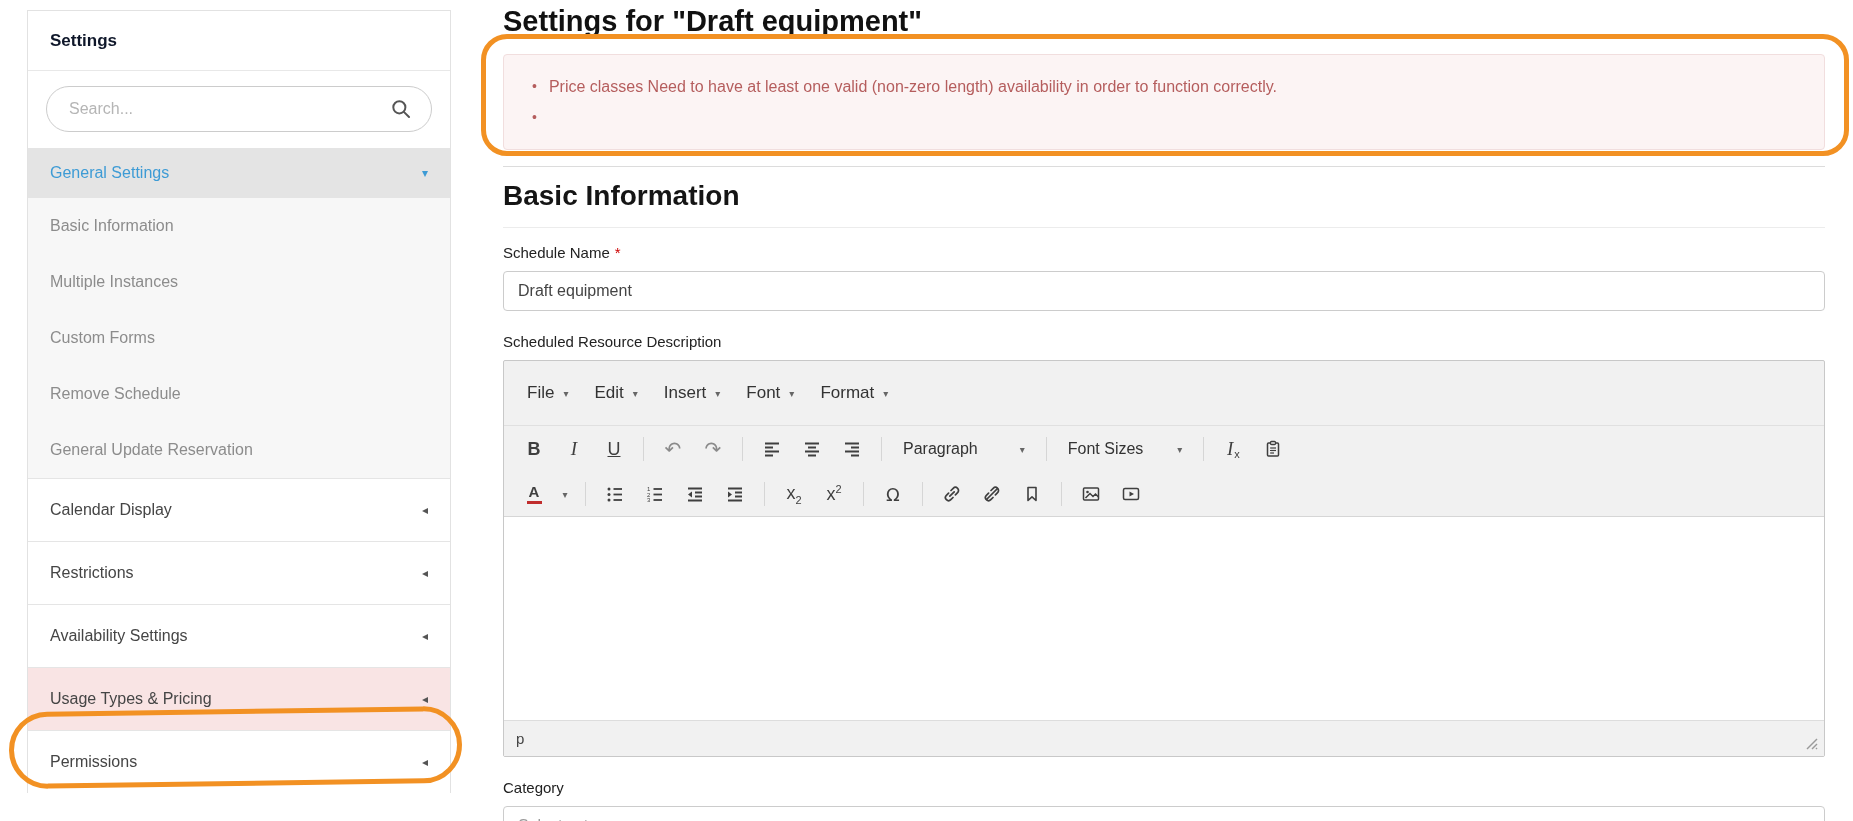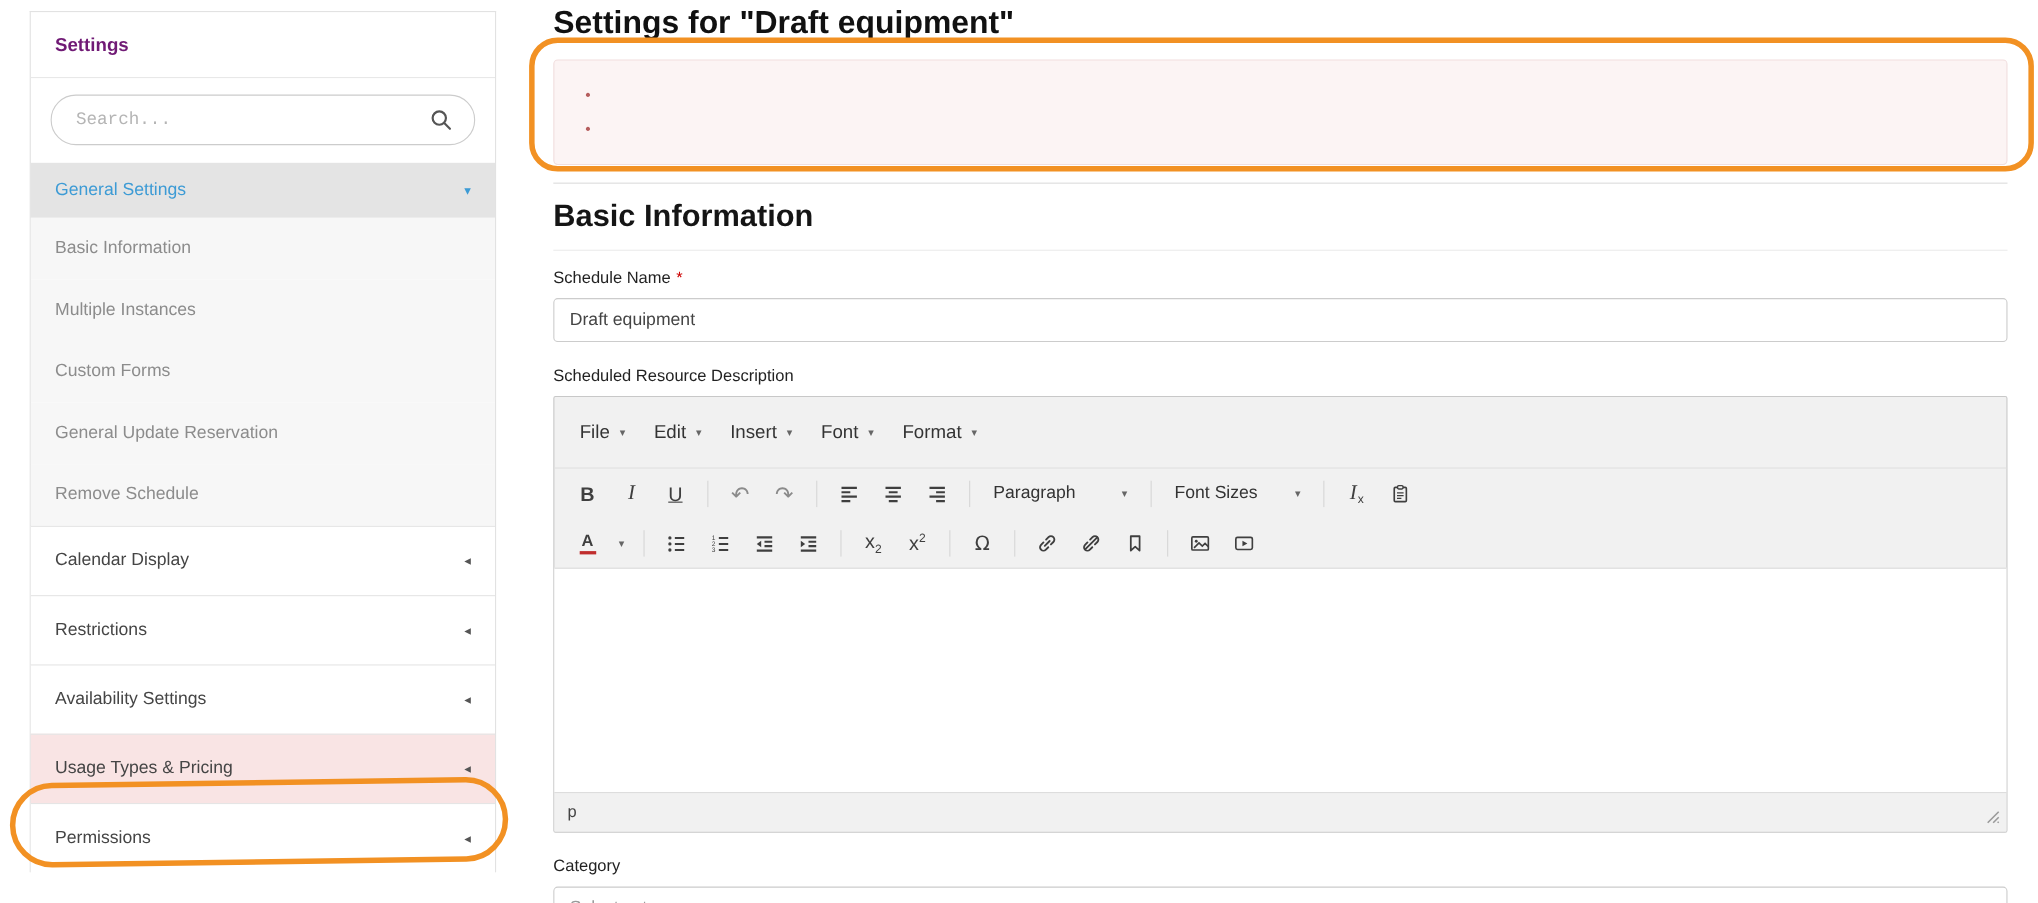--- a/index.html
+++ b/index.html
@@ -11,28 +11,28 @@
     color:#333;
   }
   .glyph { font-family:"DejaVu Sans", sans-serif; }
 
   
   .sidebar {
     position:absolute; left:27px; top:10px; width:424px;
     background:#fff; border:1px solid #e2e2e2; border-bottom:none;
   }
   .sidebar-header {
-    font-size:17px; font-weight:bold; color:#701a75;
+    font-size:17px; font-weight:bold; color:#0f172a;
     padding:19px 22px; line-height:21px; border-bottom:1px solid #e8e8e8;
   }
   .search-wrap { position:relative; padding:15px 18px 16px; }
   .search-input {
     width:100%; height:46px; border:1px solid #ccc; border-radius:23px;
     padding:0 52px 0 22px; font-size:16px; color:#6d28d9; outline:none;
-    font-family:Liberation Mono, monospace; background:#fff;
+    font-family:Liberation Sans, sans-serif; background:#fff;
   }
   .search-input::placeholder { color:#b5b5b5; }
   .search-icon { position:absolute; right:38px; top:27px; width:22px; height:22px; cursor:pointer; }
 
   .nav-row {
     display:flex; align-items:center; justify-content:space-between;
     font-size:16px; line-height:22px; cursor:pointer;
   }
   .row-active { background:#e4e4e4; color:#3d9bd5; padding:14px 22px; }
   .row-active .caret { color:#3d9bd5; }
@@ -138,24 +138,24 @@
     <div class="nav-row row-sub">
       <span>Basic Information</span>
     </div>
     <div class="nav-row row-sub">
       <span>Multiple Instances</span>
     </div>
     <div class="nav-row row-sub">
       <span>Custom Forms</span>
     </div>
     <div class="nav-row row-sub">
+      <span>Remove Schedule</span>
+    </div>
+    <div class="nav-row row-sub">
       <span>General Update Reservation</span>
-    </div>
-    <div class="nav-row row-sub">
-      <span>Remove Schedule</span>
     </div>
     <div class="nav-row row-group">
       <span>Calendar Display</span>
       <span class="caret glyph">◂</span>
     </div>
     <div class="nav-row row-group">
       <span>Restrictions</span>
       <span class="caret glyph">◂</span>
     </div>
     <div class="nav-row row-group">
@@ -172,20 +172,21 @@
     </div>
   </nav>
 </aside>
 
 <main class="main">
   <h1 class="page-title">Settings for "Draft equipment"</h1>
 
   <div class="alert">
     <div class="alert-item">
       <span class="alert-bullet">•</span>
+      <span>Price classes Need to have at least one valid (non-zero length) availability in order to function correctly.</span>
     </div>
     <div class="alert-item">
       <span class="alert-bullet">•</span>
     </div>
   </div>
 
   <section class="panel">
     <h2 class="section-title">Basic Information</h2>
 
     <div class="field-label">

